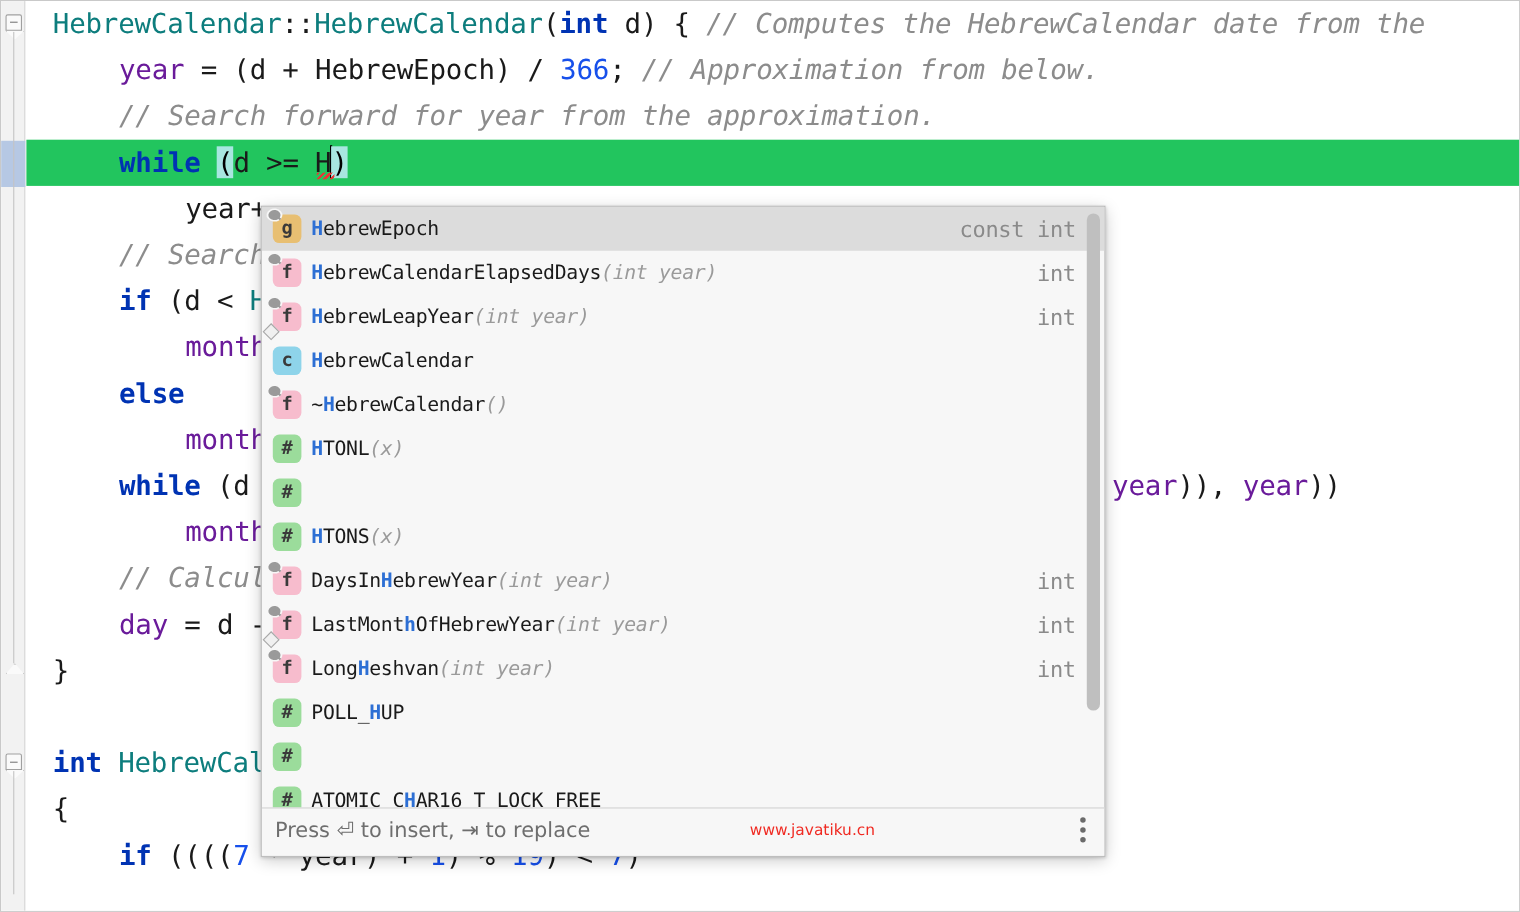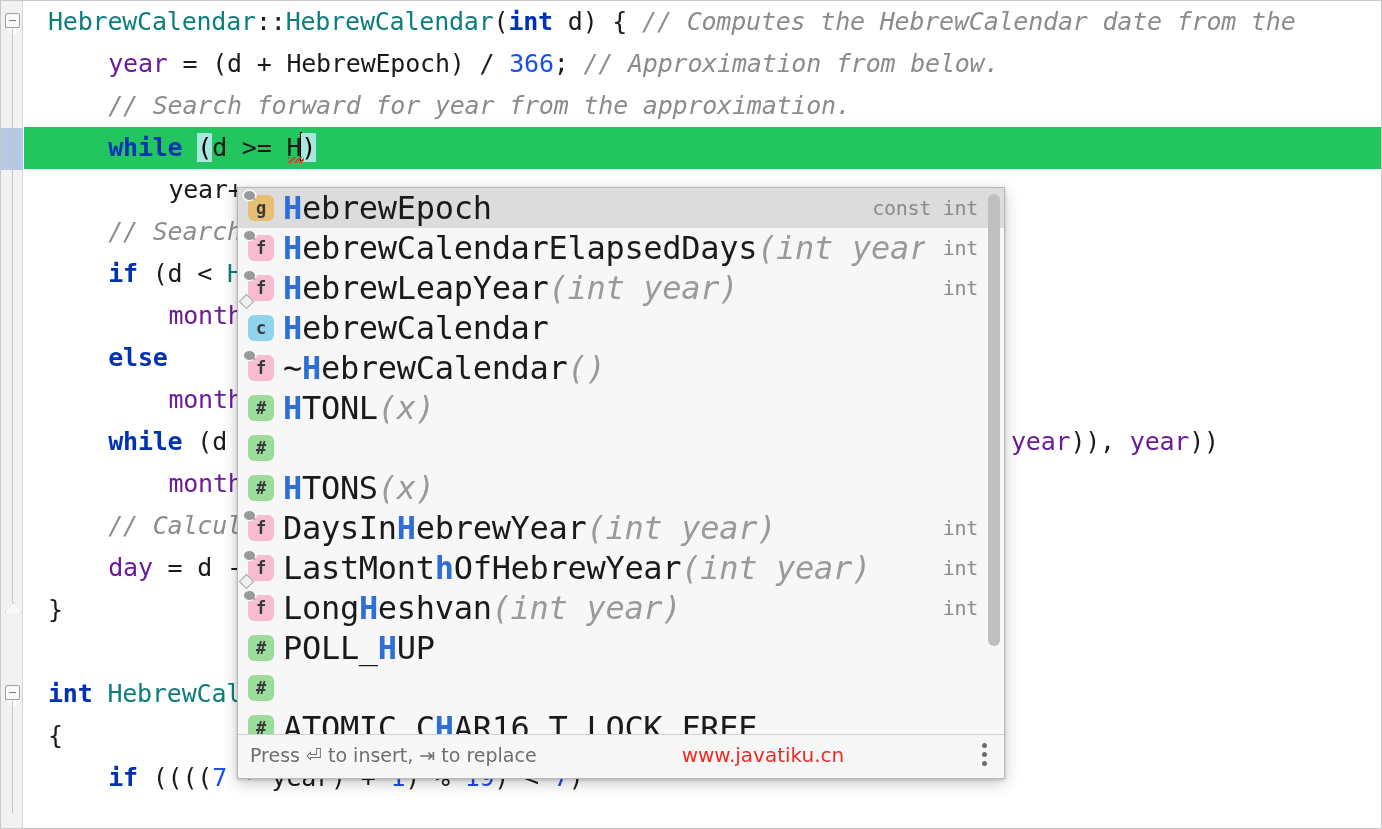--- a/index.html
+++ b/index.html
@@ -186,21 +186,21 @@
     position: absolute;
     left: -7px; bottom: -6px;
     width: 11px; height: 11px;
     background: #f0f0f0;
     border: 1px solid #a8a8a8;
     transform: rotate(45deg);
   }
 
   .cmp-label {
     flex: 1 1 auto;
-    font-size: 32px;
+    font-size: 18px;
     color: #1a1a1a;
     white-space: nowrap;
     overflow: hidden;
     letter-spacing: -0.3px;
   }
   .cmp-label .m { color: #2d6fd4; font-weight: 700; }
   .cmp-label .args { color: #9a9a9a; font-style: italic; }
   .cmp-type {
     flex: 0 0 auto;
     font-size: 20px;
@@ -234,21 +234,21 @@
     padding: 0 10px 4px 12px;
   }
   #footer-hint {
     font-family: "DejaVu Sans", sans-serif;
     font-size: 19px;
     color: #6e6e6e;
     white-space: nowrap;
   }
   #watermark {
     font-family: "DejaVu Sans", sans-serif;
-    font-size: 20px;
+    font-size: 14px;
     color: #f02a22;
     margin-left: 145px;
     white-space: nowrap;
   }
   #kebab {
     margin-left: auto;
     width: 20px; height: 26px;
     display: flex;
     flex-direction: column;
     justify-content: center;

